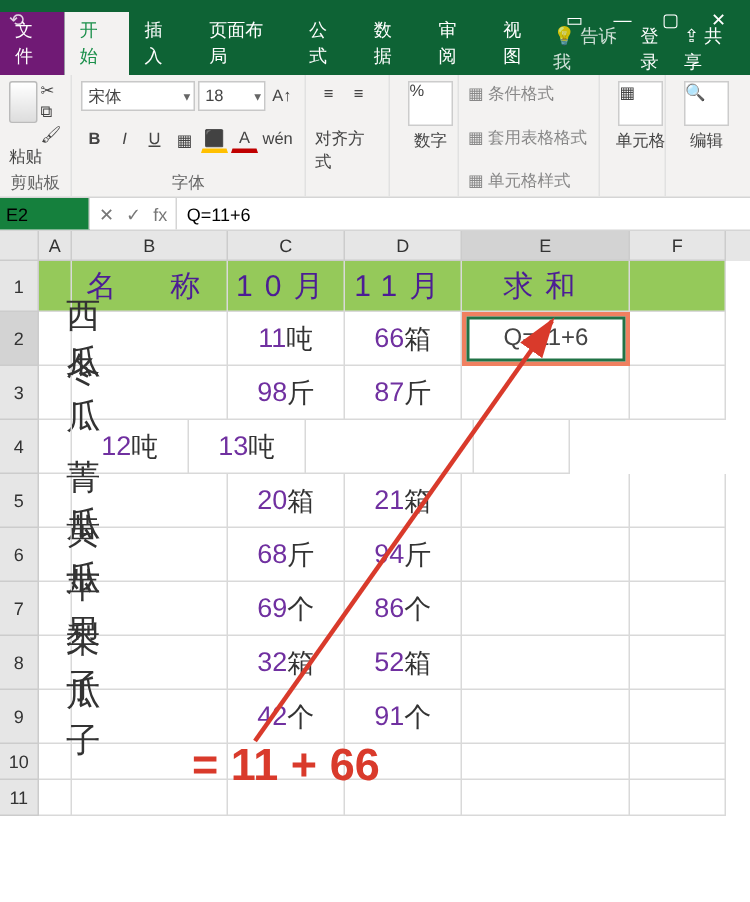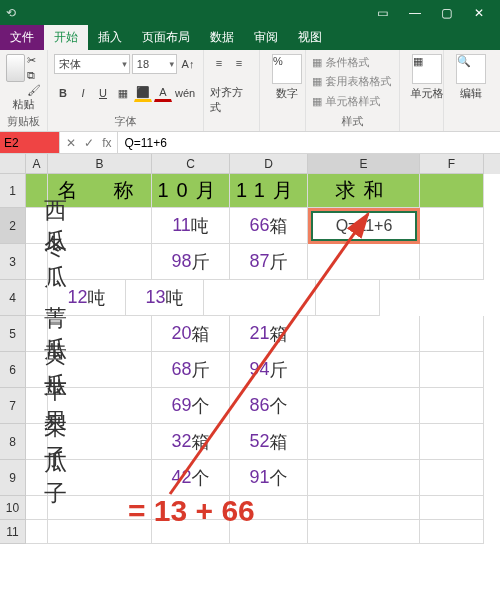--- a/index.html
+++ b/index.html
@@ -22,36 +22,36 @@
 .fontrow{display:flex;gap:2px;margin-bottom:0;align-items:center}
 .combo{background:#fff;border:1px solid #c8c8c8;height:20px;font-size:11px;padding:0 14px 0 4px;position:relative;display:flex;align-items:center}
 .combo::after{content:"▾";position:absolute;right:2px;font-size:9px;color:#666}
 .btn{min-width:18px;height:18px;border:1px solid transparent;display:inline-flex;align-items:center;justify-content:center;font-size:11px;color:#444}
 .ali{width:56px}
 .bigbtn{width:42px;display:flex;flex-direction:column;align-items:center;gap:2px;font-size:11px}
 .bigicon{width:30px;height:30px;border:1px solid #ccc;background:#fff}
 .sty{width:94px}
 .styrow{font-size:11px;color:#888;margin:1px 0;display:flex;align-items:center;gap:3px}
 .fxbar{height:22px;border-bottom:1px solid #d5d5d5;display:flex;align-items:center;font-size:12px;background:#fff}
-.namebox{width:60px;border-right:1px solid #d5d5d5;padding:10px 4px;height:100%;display:flex;align-items:center;background:#ef4444}
+.namebox{width:60px;border-right:1px solid #d5d5d5;padding:10px 4px;height:100%;display:flex;align-items:center;background:#15803d}
 .fxbtns{display:flex;align-items:center;padding:0 6px;gap:8px;color:#777;border-right:1px solid #d5d5d5;height:100%}
 .fxinput{flex:1;padding:0 6px}
 .grid{position:relative;background:#fff}
 .colhdr{display:flex;height:20px;background:#e6e6e6;font-size:12px;color:#333}
 .corner{width:26px;border-right:1px solid #ccc;border-bottom:1px solid #ccc;background:#e6e6e6}
 .ch{border-right:1px solid #ccc;border-bottom:1px solid #ccc;display:flex;align-items:center;justify-content:center}
 .ch.sel{background:#d3d3d3}
 .rows{}
 .row{display:flex;height:36px}
 .row.hdrrow{height:34px}
 .row.small{height:24px}
 .rh{width:26px;background:#e6e6e6;border-right:1px solid #ccc;border-bottom:1px solid #ccc;display:flex;align-items:center;justify-content:center;font-size:12px;color:#333}
 .rh.sel{background:#d3d3d3}
 .cell{border-right:1px solid #d9d9d9;border-bottom:1px solid #d9d9d9;display:flex;align-items:center;justify-content:center;font-size:18px;color:#333;position:relative}
-.hdrrow .cell{background:#95c95a;color:#000000;font-size:20px;justify-content:center;letter-spacing:8px}
+.hdrrow .cell{background:#95c95a;color:#4c1d95;font-size:20px;justify-content:center;letter-spacing:8px}
 .cA{width:22px}
 .cB{width:104px}
 .cC{width:78px}
 .cD{width:78px}
 .cE{width:112px}
 .cF{width:64px}
 .nameB{letter-spacing:14px;font-size:23px}
 .num{color:#7030a0}
 .unit{color:#333}
 .selcell{border:3px solid #f08060;outline:2px solid #217346;outline-offset:-5px;background:#fff}
@@ -70,36 +70,42 @@
   <span class="winbtn">—</span>
   <span class="winbtn">▢</span>
   <span class="winbtn">✕</span>
 </div>
 
 <div class="tabbar">
   <div class="tab" style="background:#701a75">文件</div>
   <div class="tab active">开始</div>
   <div class="tab">插入</div>
   <div class="tab">页面布局</div>
+  <div class="tab">公式</div>
   <div class="tab">数据</div>
   <div class="tab">审阅</div>
   <div class="tab">视图</div>
+  <div class="r">
+    <span style="opacity:.8">💡 <span>告诉我</span></span>
+    <span>登录</span>
+    <span>⇪ <span>共享</span></span>
+  </div>
 </div>
 
 <div class="ribbon">
   <div class="group clip">
     <div class="top">
       <div class="clipicon"></div>
       <div style="display:flex;flex-direction:column;gap:2px">
         <span>✂</span>
         <span>⧉</span>
         <span>🖌</span>
       </div>
     </div>
-    <div style="text-align:center">粘贴</div>
+    <div style="text-align:left">粘贴</div>
     <div class="label">剪贴板</div>
   </div>
   <div class="group fontgrp">
     <div class="fontrow">
       <div class="combo" style="width:82px">宋体</div>
       <div class="combo" style="width:48px">18</div>
       <span class="btn">A↑</span>
     </div>
     <div class="fontrow">
       <span class="btn" style="font-weight:bold">B</span>
@@ -125,21 +131,20 @@
   <div class="group" style="width:46px">
     <div class="bigbtn">
       <div class="bigicon">%</div>
       <span>数字</span>
     </div>
   </div>
   <div class="group sty">
     <div class="styrow">▦ <span>条件格式</span></div>
     <div class="styrow">▦ <span>套用表格格式</span></div>
     <div class="styrow">▦ <span>单元格样式</span></div>
-    <div class="label">样式</div>
   </div>
   <div class="group" style="width:44px">
     <div class="bigbtn">
         <div class="bigicon">▦</div>
         <span>单元格</span>
       </div>
   </div>
   <div class="group" style="width:38px;border-right:none">
     <div class="bigbtn">
         <div class="bigicon">🔍</div>
@@ -336,13 +341,13 @@
   <svg class="arrow" style="left:150px;top:50px" width="260" height="300">
     <defs>
         <marker id="ah" markerWidth="10" markerHeight="10" refX="8" refY="3" orient="auto">
           <path d="M0,0 L0,6 L9,3 z" fill="#d93a2b"></path>
         </marker>
       </defs>
     <line x1="20" y1="290" x2="218" y2="10" stroke="#d93a2b" stroke-width="3" marker-end="url(#ah)"></line>
   </svg>
 </div>
 
-<div class="annot">=  13 + 66</div>
+<div class="annot">=  11 + 66</div>
 
 </body></html>

